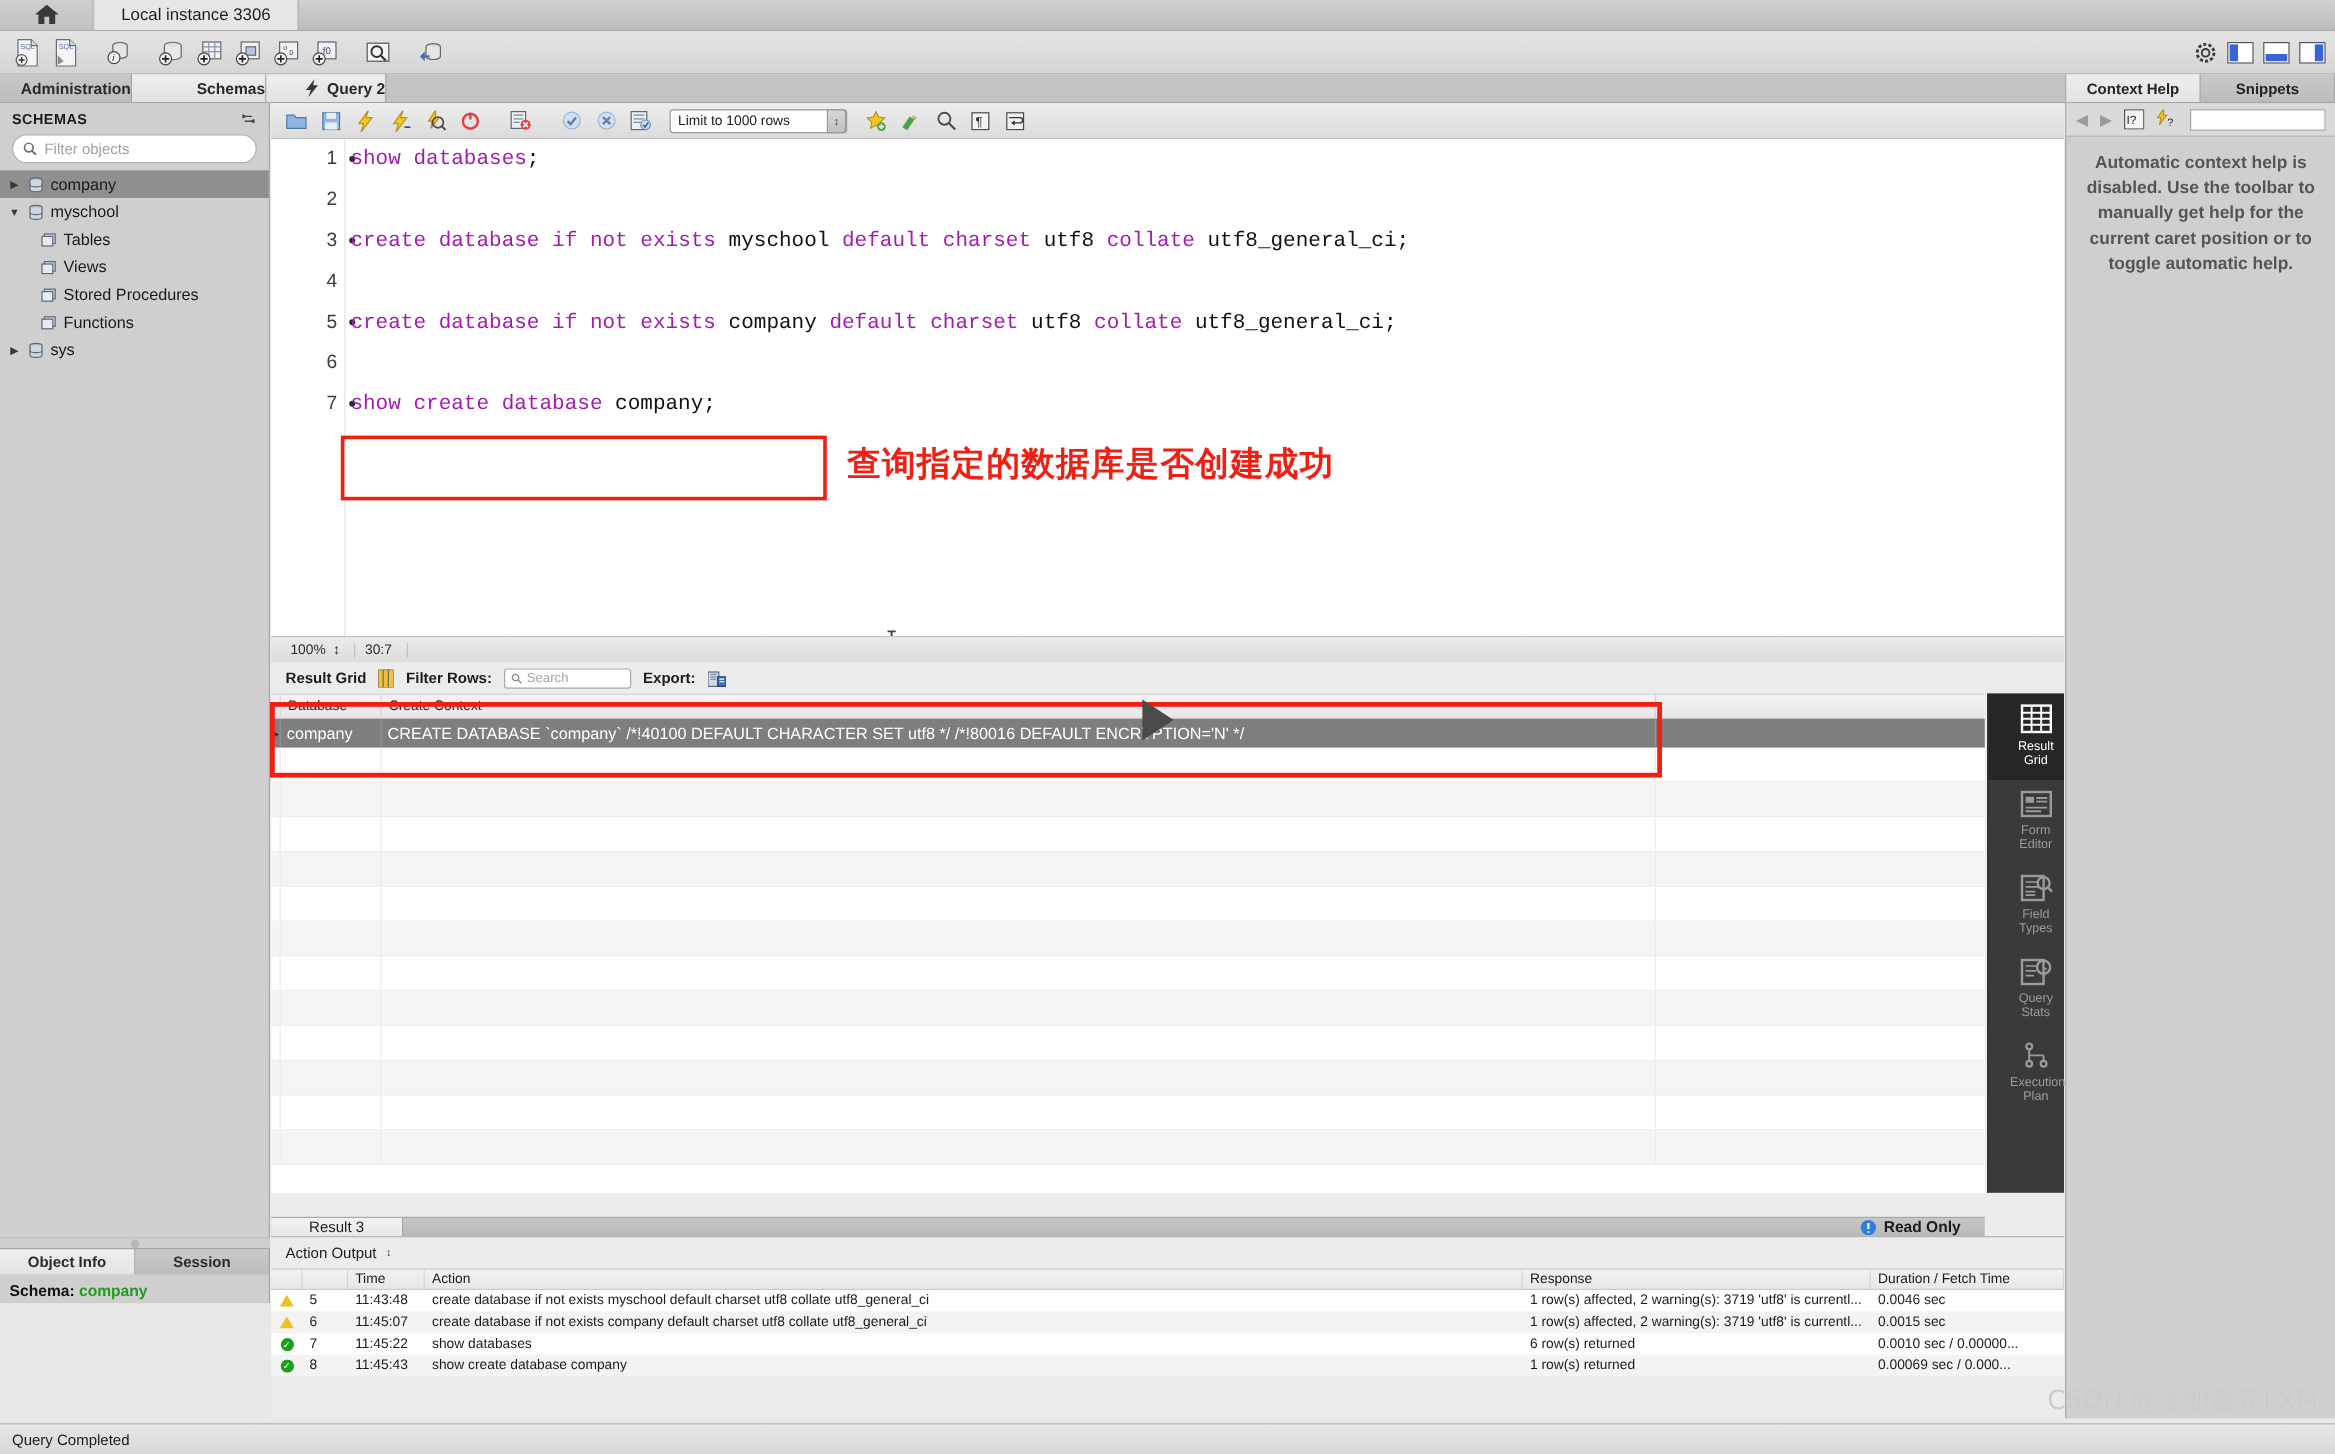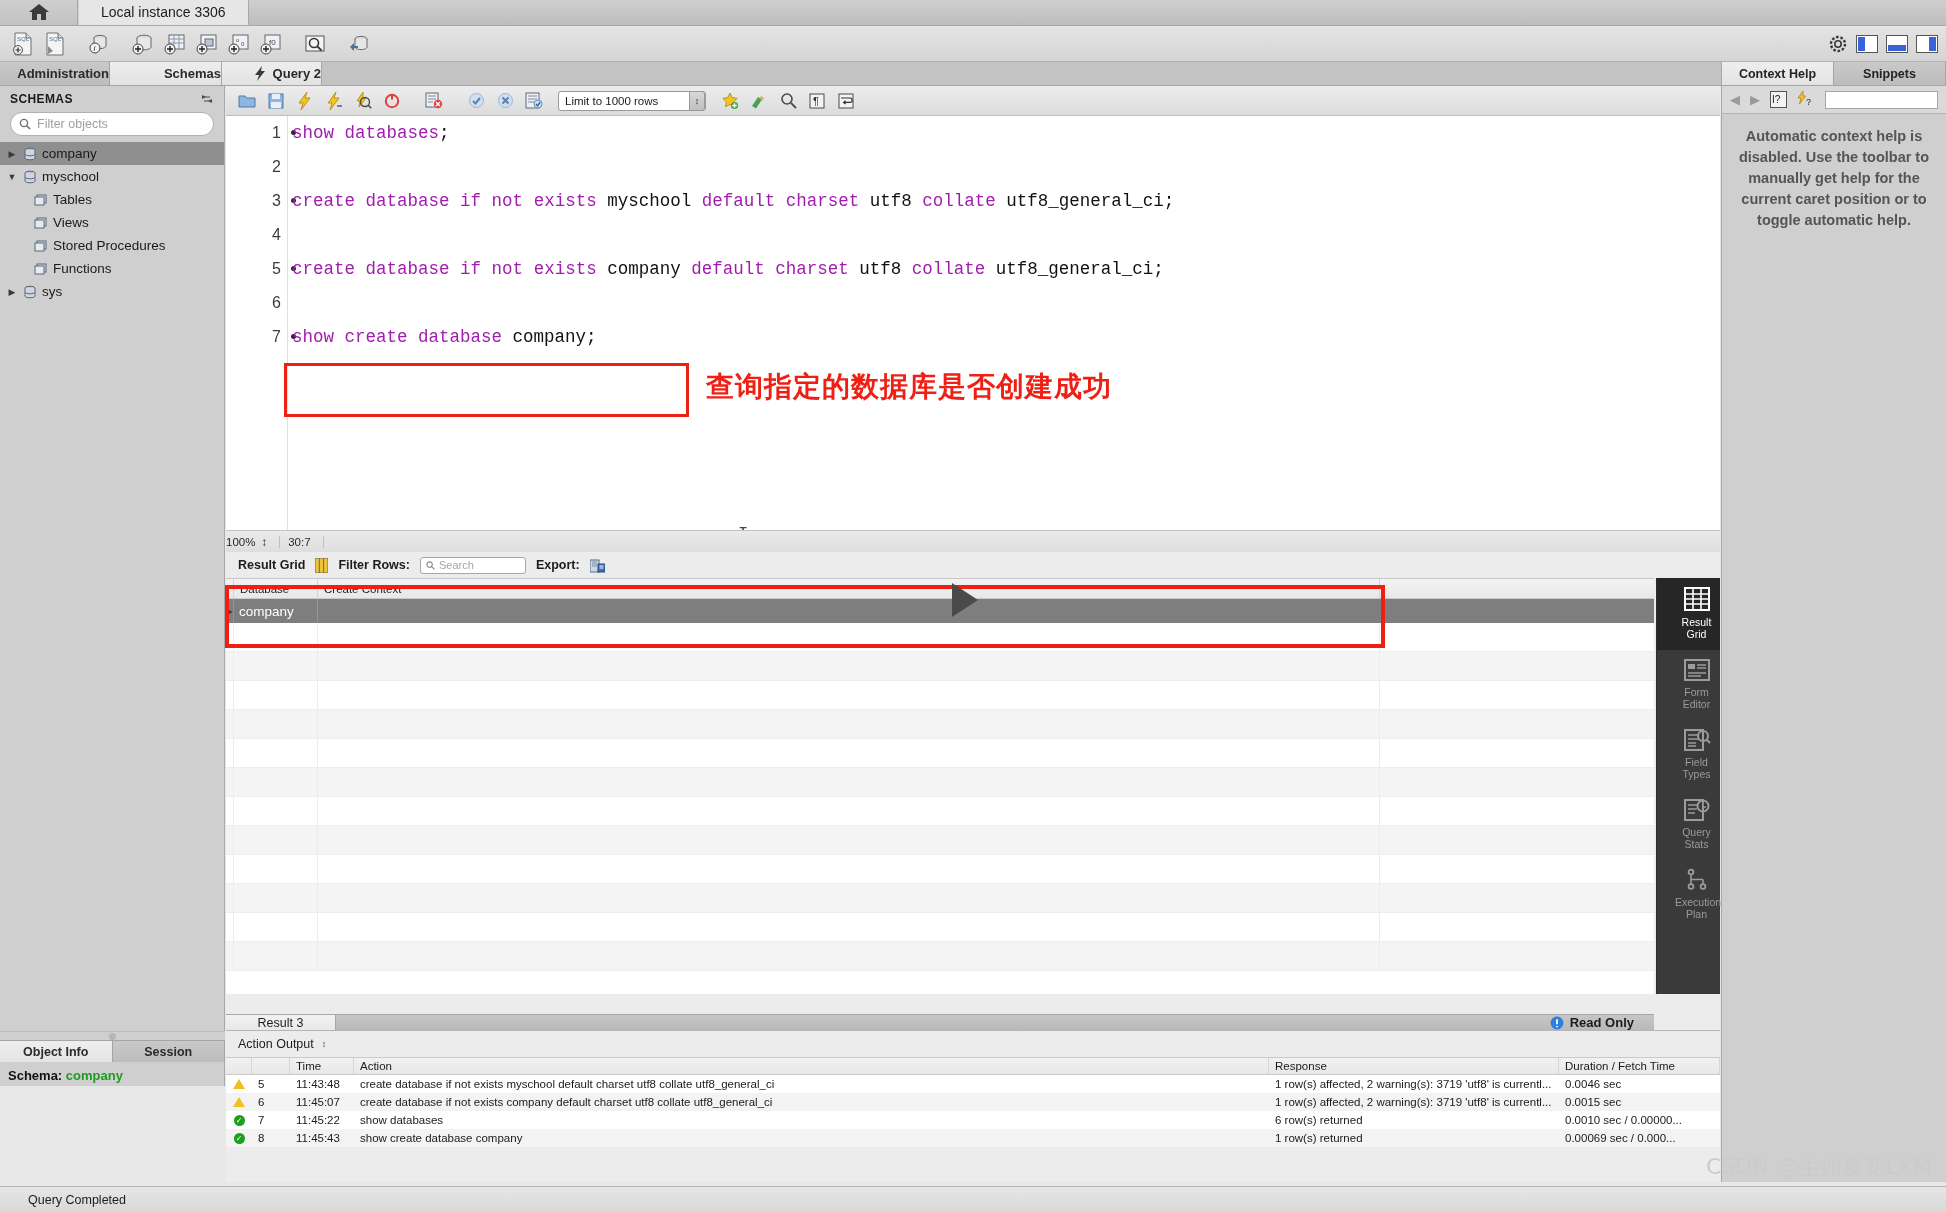--- a/index.html
+++ b/index.html
@@ -150,21 +150,21 @@
   }
   .annot {
     position: absolute; left: 480px; top: 252px;
     font-size: 28px; color: #f01f14; font-family: "DejaVu Sans", sans-serif; font-weight: 600;
     letter-spacing: 1px;
   }
   .caret-cursor { position: absolute; left: 512px; top: 408px; color:#444; font-size: 17px; }
 
   .statusrow {
     height: 22px; background: linear-gradient(#eaeaea,#dedede); border-top: 1px solid #c4c4c4;
-    display: flex; align-items: center; font-size: 11.5px; color: #2a2a2a; padding-left: 0; gap: 8px;
+    display: flex; align-items: center; font-size: 11.5px; color: #2a2a2a; padding-left: 16px; gap: 8px;
   }
   .statusrow .seg { padding-right: 12px; border-right: 1px solid #c0c0c0; display:flex;align-items:center;gap:6px; }
 
   
   .results { position: relative; height: 478px; background: #ececec; }
   .res-toolbar {
     height: 26px; display: flex; align-items: center; gap: 10px; padding-left: 12px;
     font-size: 12.5px; color: #1c1c1c; background: #ececec;
   }
   .res-toolbar b { font-size: 12.5px; }
@@ -276,21 +276,21 @@
   .ctx-tab.active { background: linear-gradient(#eeeeee,#e3e3e3); }
   .ctx-toolbar { height: 28px; display:flex; align-items:center; gap:10px; padding: 0 8px; background: #dadada; border-bottom: 1px solid #b4b4b4;}
   .ctx-arrow { color: #9a9a9a; font-size: 13px; }
   .ctx-field { flex: 1; height: 18px; background: #fff; border: 1px solid #a6a6a6; }
   .ctx-body { padding: 12px 10px; font-size: 14.5px; font-weight: bold; color: #555; text-align: center; line-height: 21px; }
 
   
   .statusbar {
     position: absolute; left: 0; bottom: 0; width: 1946px; height: 26px;
     background: linear-gradient(#e6e6e6,#d8d8d8); border-top: 1px solid #b4b4b4;
-    display: flex; align-items: center; padding-left: 28px;
+    display: flex; align-items: center; padding-left: 10px;
     font-size: 12.5px; color: #1c1c1c;
   }
   .watermark {
     position: absolute; right: 14px; bottom: 30px;
     font-size: 22px; color: #cbcbcb; font-family: "DejaVu Sans", sans-serif;
   }
   .playcursor {
     position: absolute; left: 952px; top: 583px; width: 0; height: 0;
     border-top: 17px solid transparent; border-bottom: 17px solid transparent;
     border-left: 26px solid #4a4a4a;
@@ -691,20 +691,21 @@
 
       <div class="grid">
         <div class="ghead">
           <div class="gh c0"></div>
           <div class="gh c1">Database</div>
           <div class="gh c2">Create Context</div>
         </div>
         <div class="grow selected">
           <div class="gc c0">▶</div>
           <div class="gc c1">company</div>
+          <div class="gc c2">CREATE DATABASE `company` /*!40100 DEFAULT CHARACTER SET utf8 */ /*!80016 DEFAULT ENCRYPTION='N' */</div>
         </div>
         <div class="emptyrow">
             <div class="ec0"></div>
             <div class="ec1"></div>
             <div class="ec2"></div>
             <div class="ec3"></div>
           </div>
         <div class="emptyrow alt">
             <div class="ec0"></div>
             <div class="ec1"></div>

